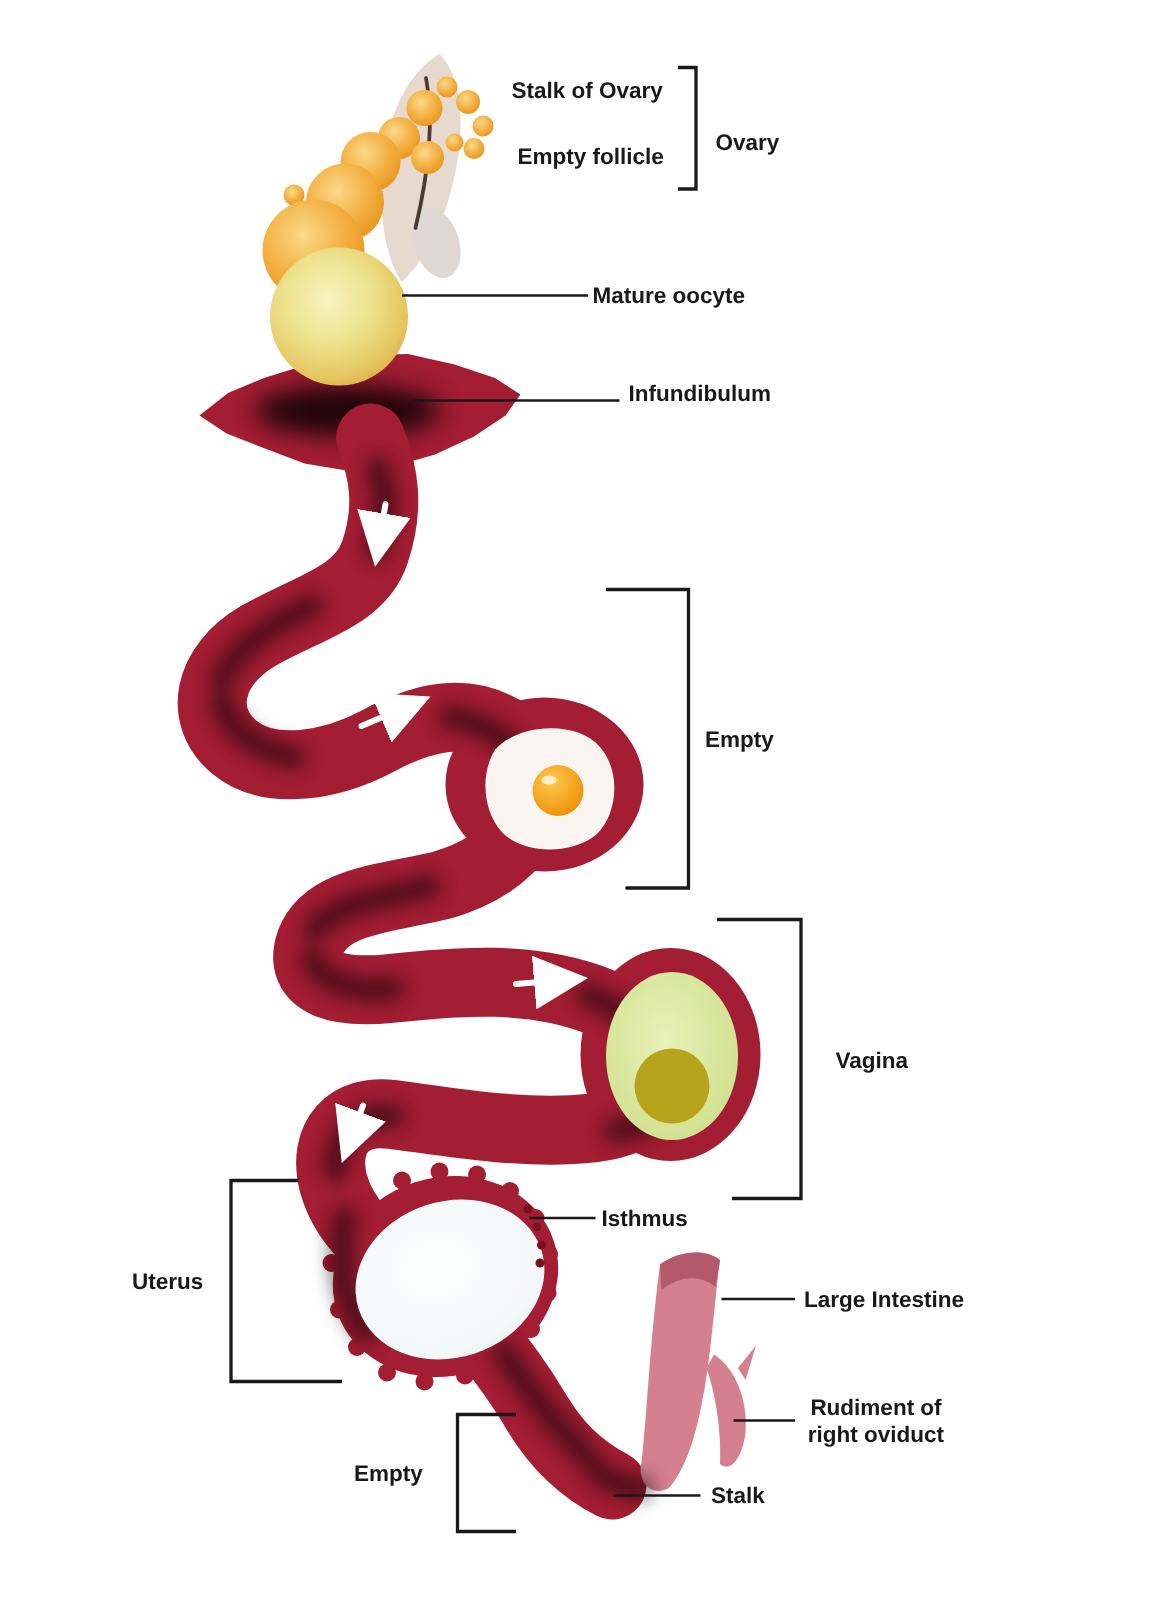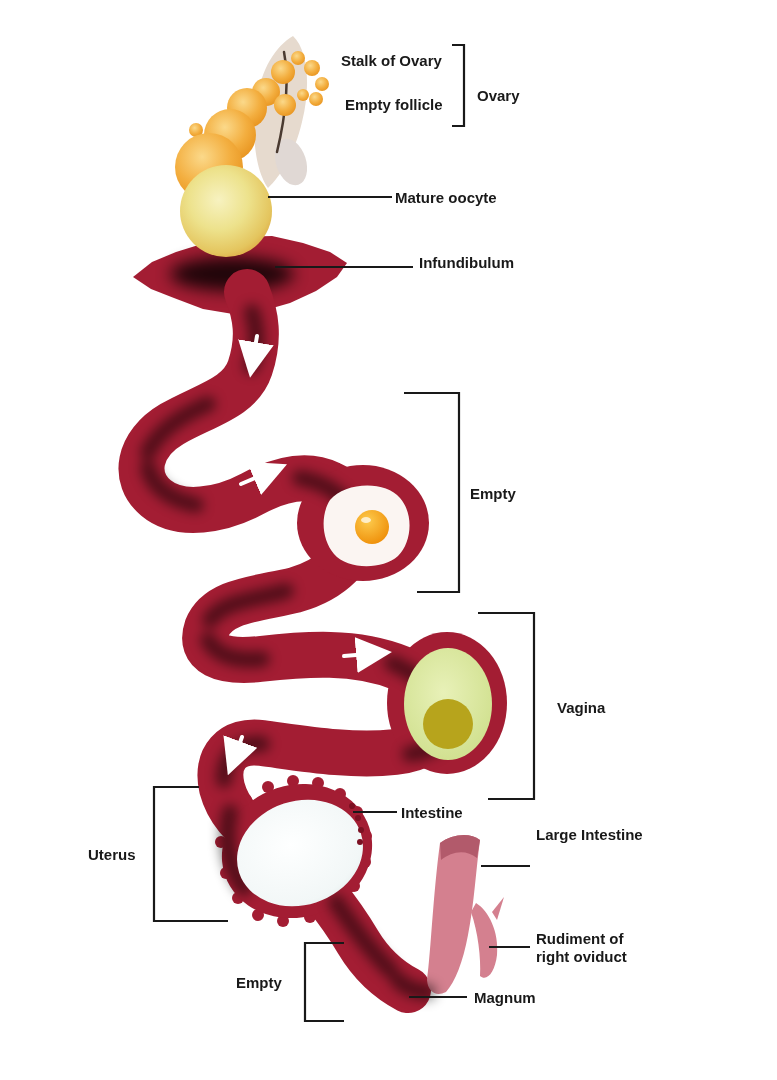--- a/index.html
+++ b/index.html
@@ -1,21 +1,21 @@
 <!DOCTYPE html>
 <html><head>
 <meta charset="utf-8">
 <style>
   html,body{margin:0;padding:0;background:#fff;}
   #stage{position:relative;width:777px;height:1080px;background:#ffffff;overflow:hidden;
          font-family:"Liberation Sans",sans-serif;border-radius:25px;}
   #art{position:absolute;left:0;top:0;}
   .label{position:absolute;font-weight:700;font-size:15px;color:#191919;
          white-space:nowrap;line-height:1.2;}
-  .label.wrap{white-space:normal;width:96px;}
+  .label.wrap{white-space:normal;width:96px;text-align:center;}
 </style>
 </head>
 <body>
 
 <div id="stage">
 
   <svg id="art" width="777" height="1080" viewBox="0 0 777 1080">
     <defs>
       <radialGradient id="folGrad" cx="40%" cy="35%" r="70%">
         <stop offset="0%" stop-color="#FBD98A"></stop>
@@ -200,20 +200,20 @@
     </g>
   </svg>
 
   <div class="label" style="left:341px;top:52px">Stalk of Ovary</div>
   <div class="label" style="left:345px;top:96px">Empty follicle</div>
   <div class="label" style="left:477px;top:87px">Ovary</div>
   <div class="label" style="left:395px;top:189px">Mature oocyte</div>
   <div class="label" style="left:419px;top:254px">Infundibulum</div>
   <div class="label" style="left:470px;top:485px">Empty</div>
   <div class="label" style="left:557px;top:699px">Vagina</div>
-  <div class="label" style="left:401px;top:804px">Intestine</div>
+  <div class="label" style="left:401px;top:804px">Isthmus</div>
   <div class="label" style="left:88px;top:846px">Uterus</div>
-  <div class="label" style="left:536px;top:826px">Large Intestine</div>
+  <div class="label" style="left:536px;top:858px">Large Intestine</div>
   <div class="label wrap" style="left:536px;top:930px">Rudiment of right oviduct</div>
   <div class="label" style="left:236px;top:974px">Empty</div>
-  <div class="label" style="left:474px;top:989px">Magnum</div>
+  <div class="label" style="left:474px;top:989px">Stalk</div>
 
 </div>
 
 </body></html>

